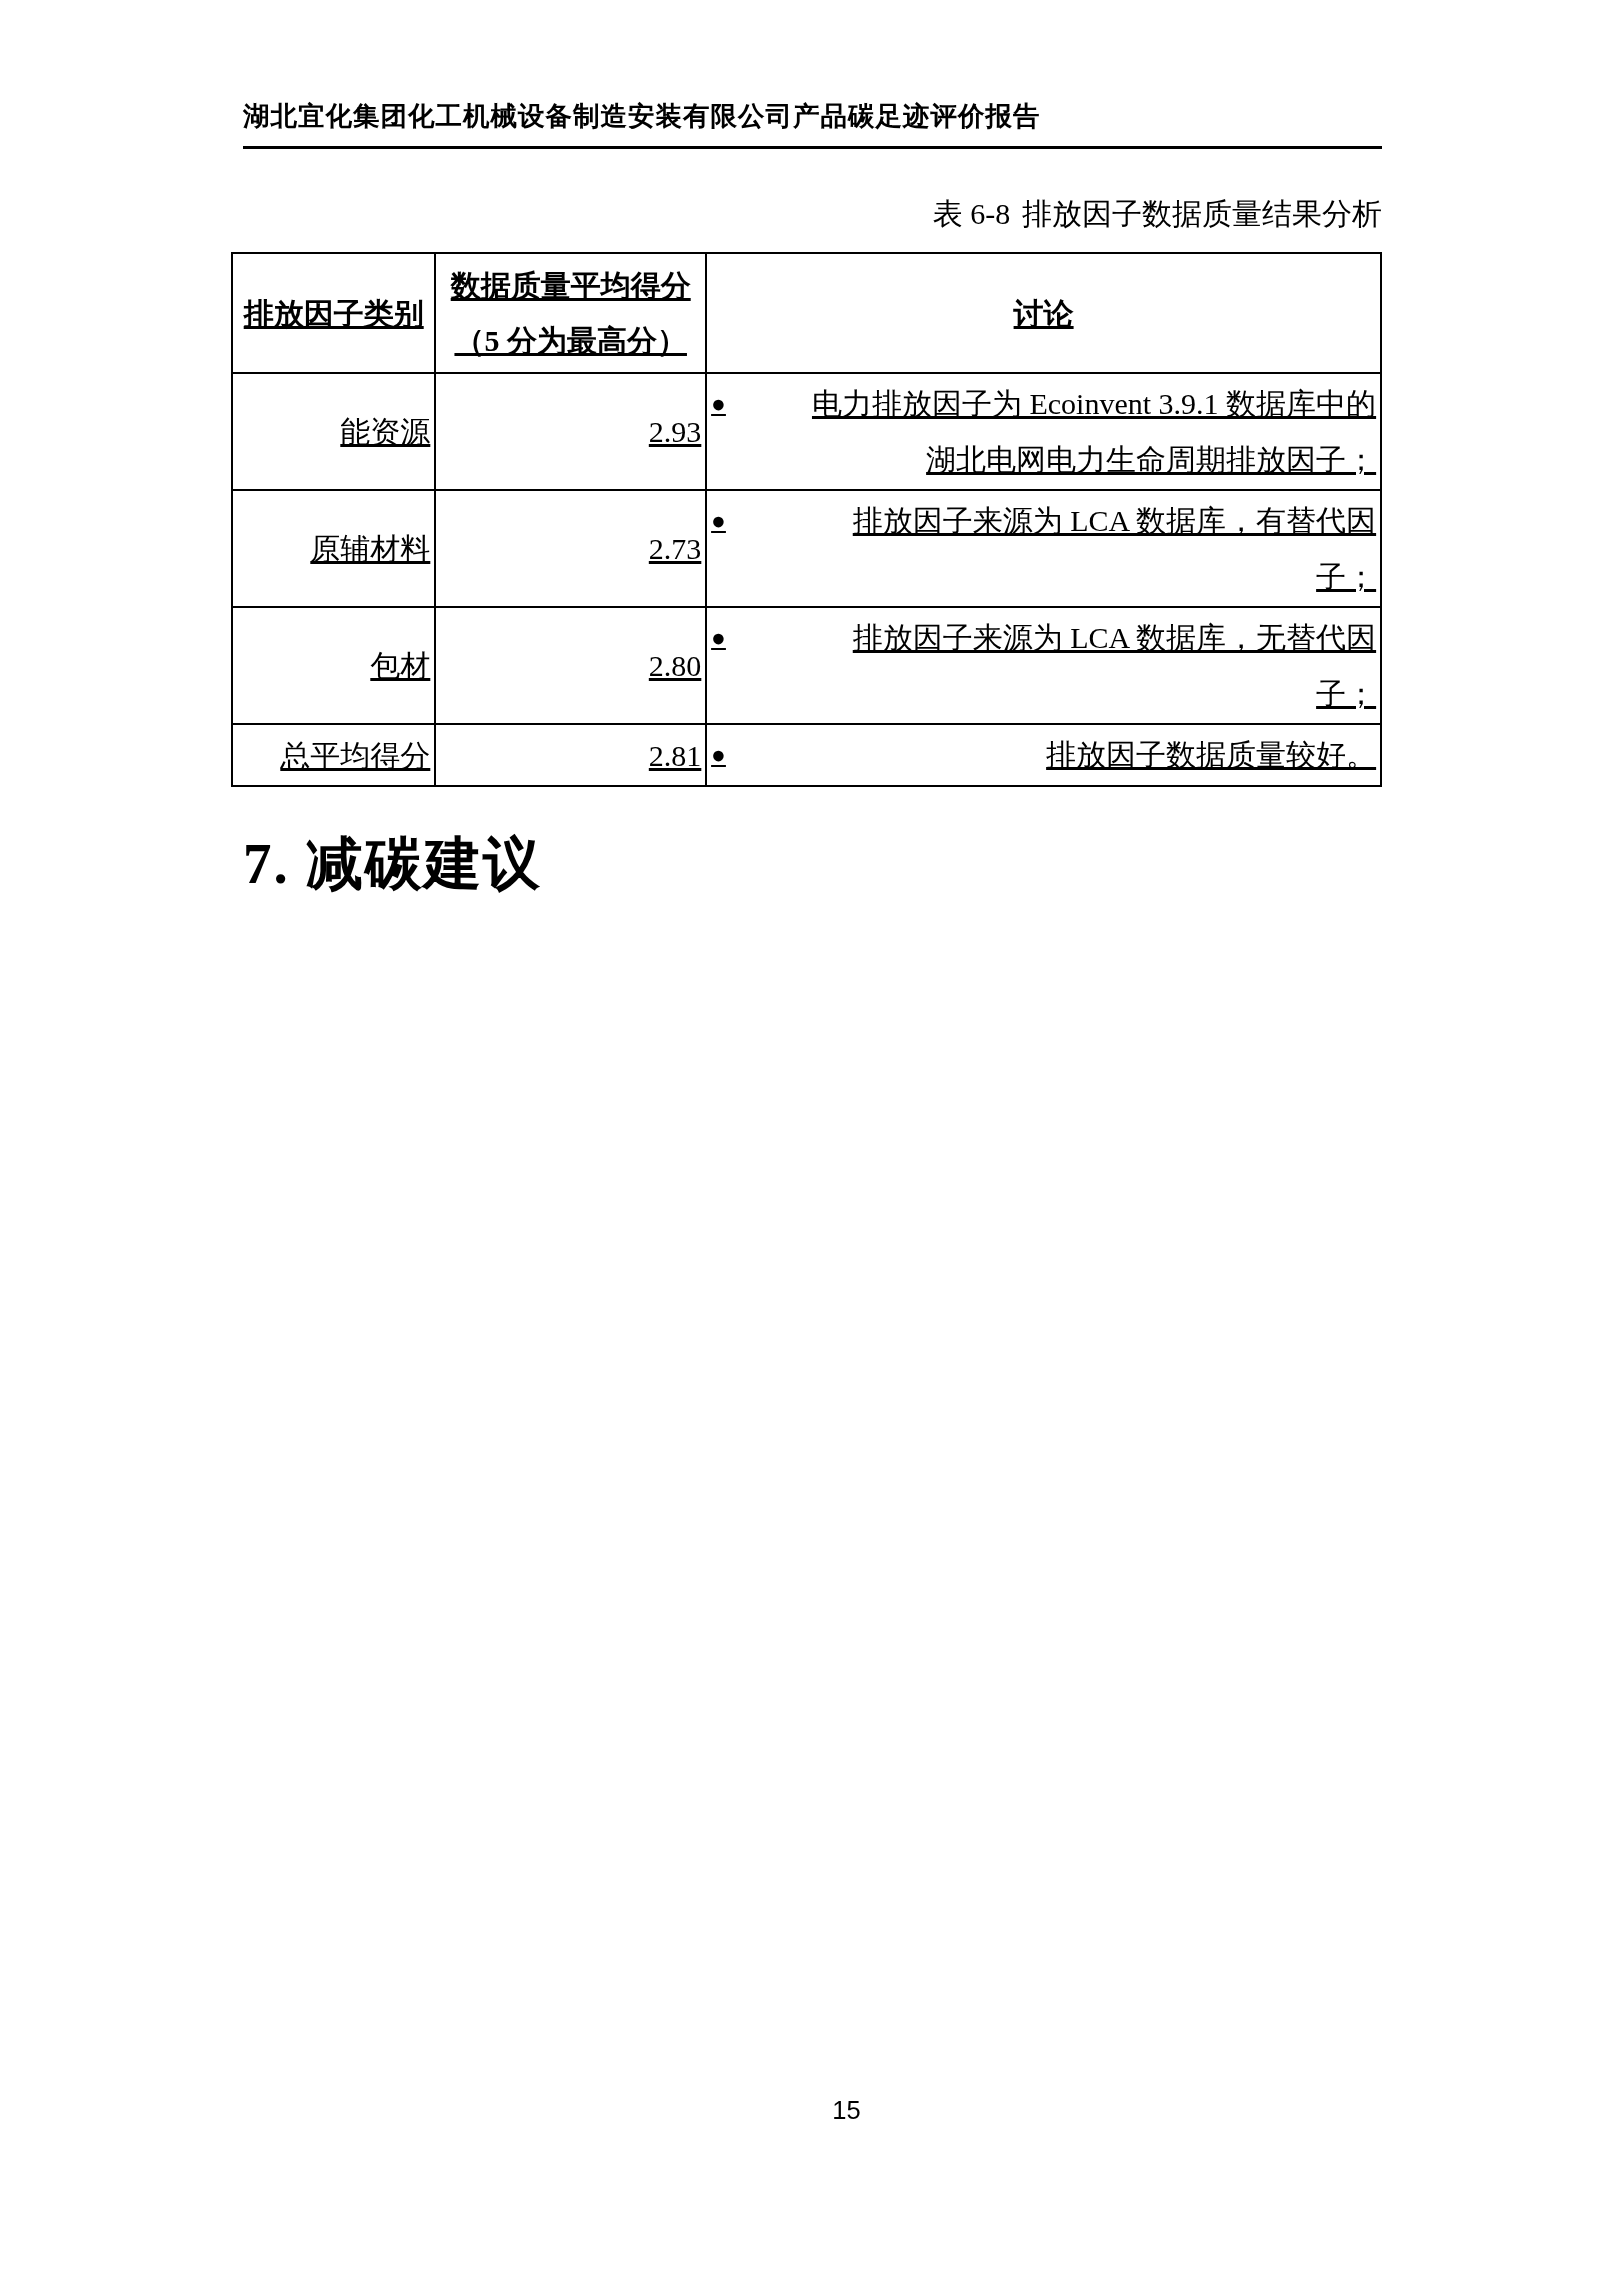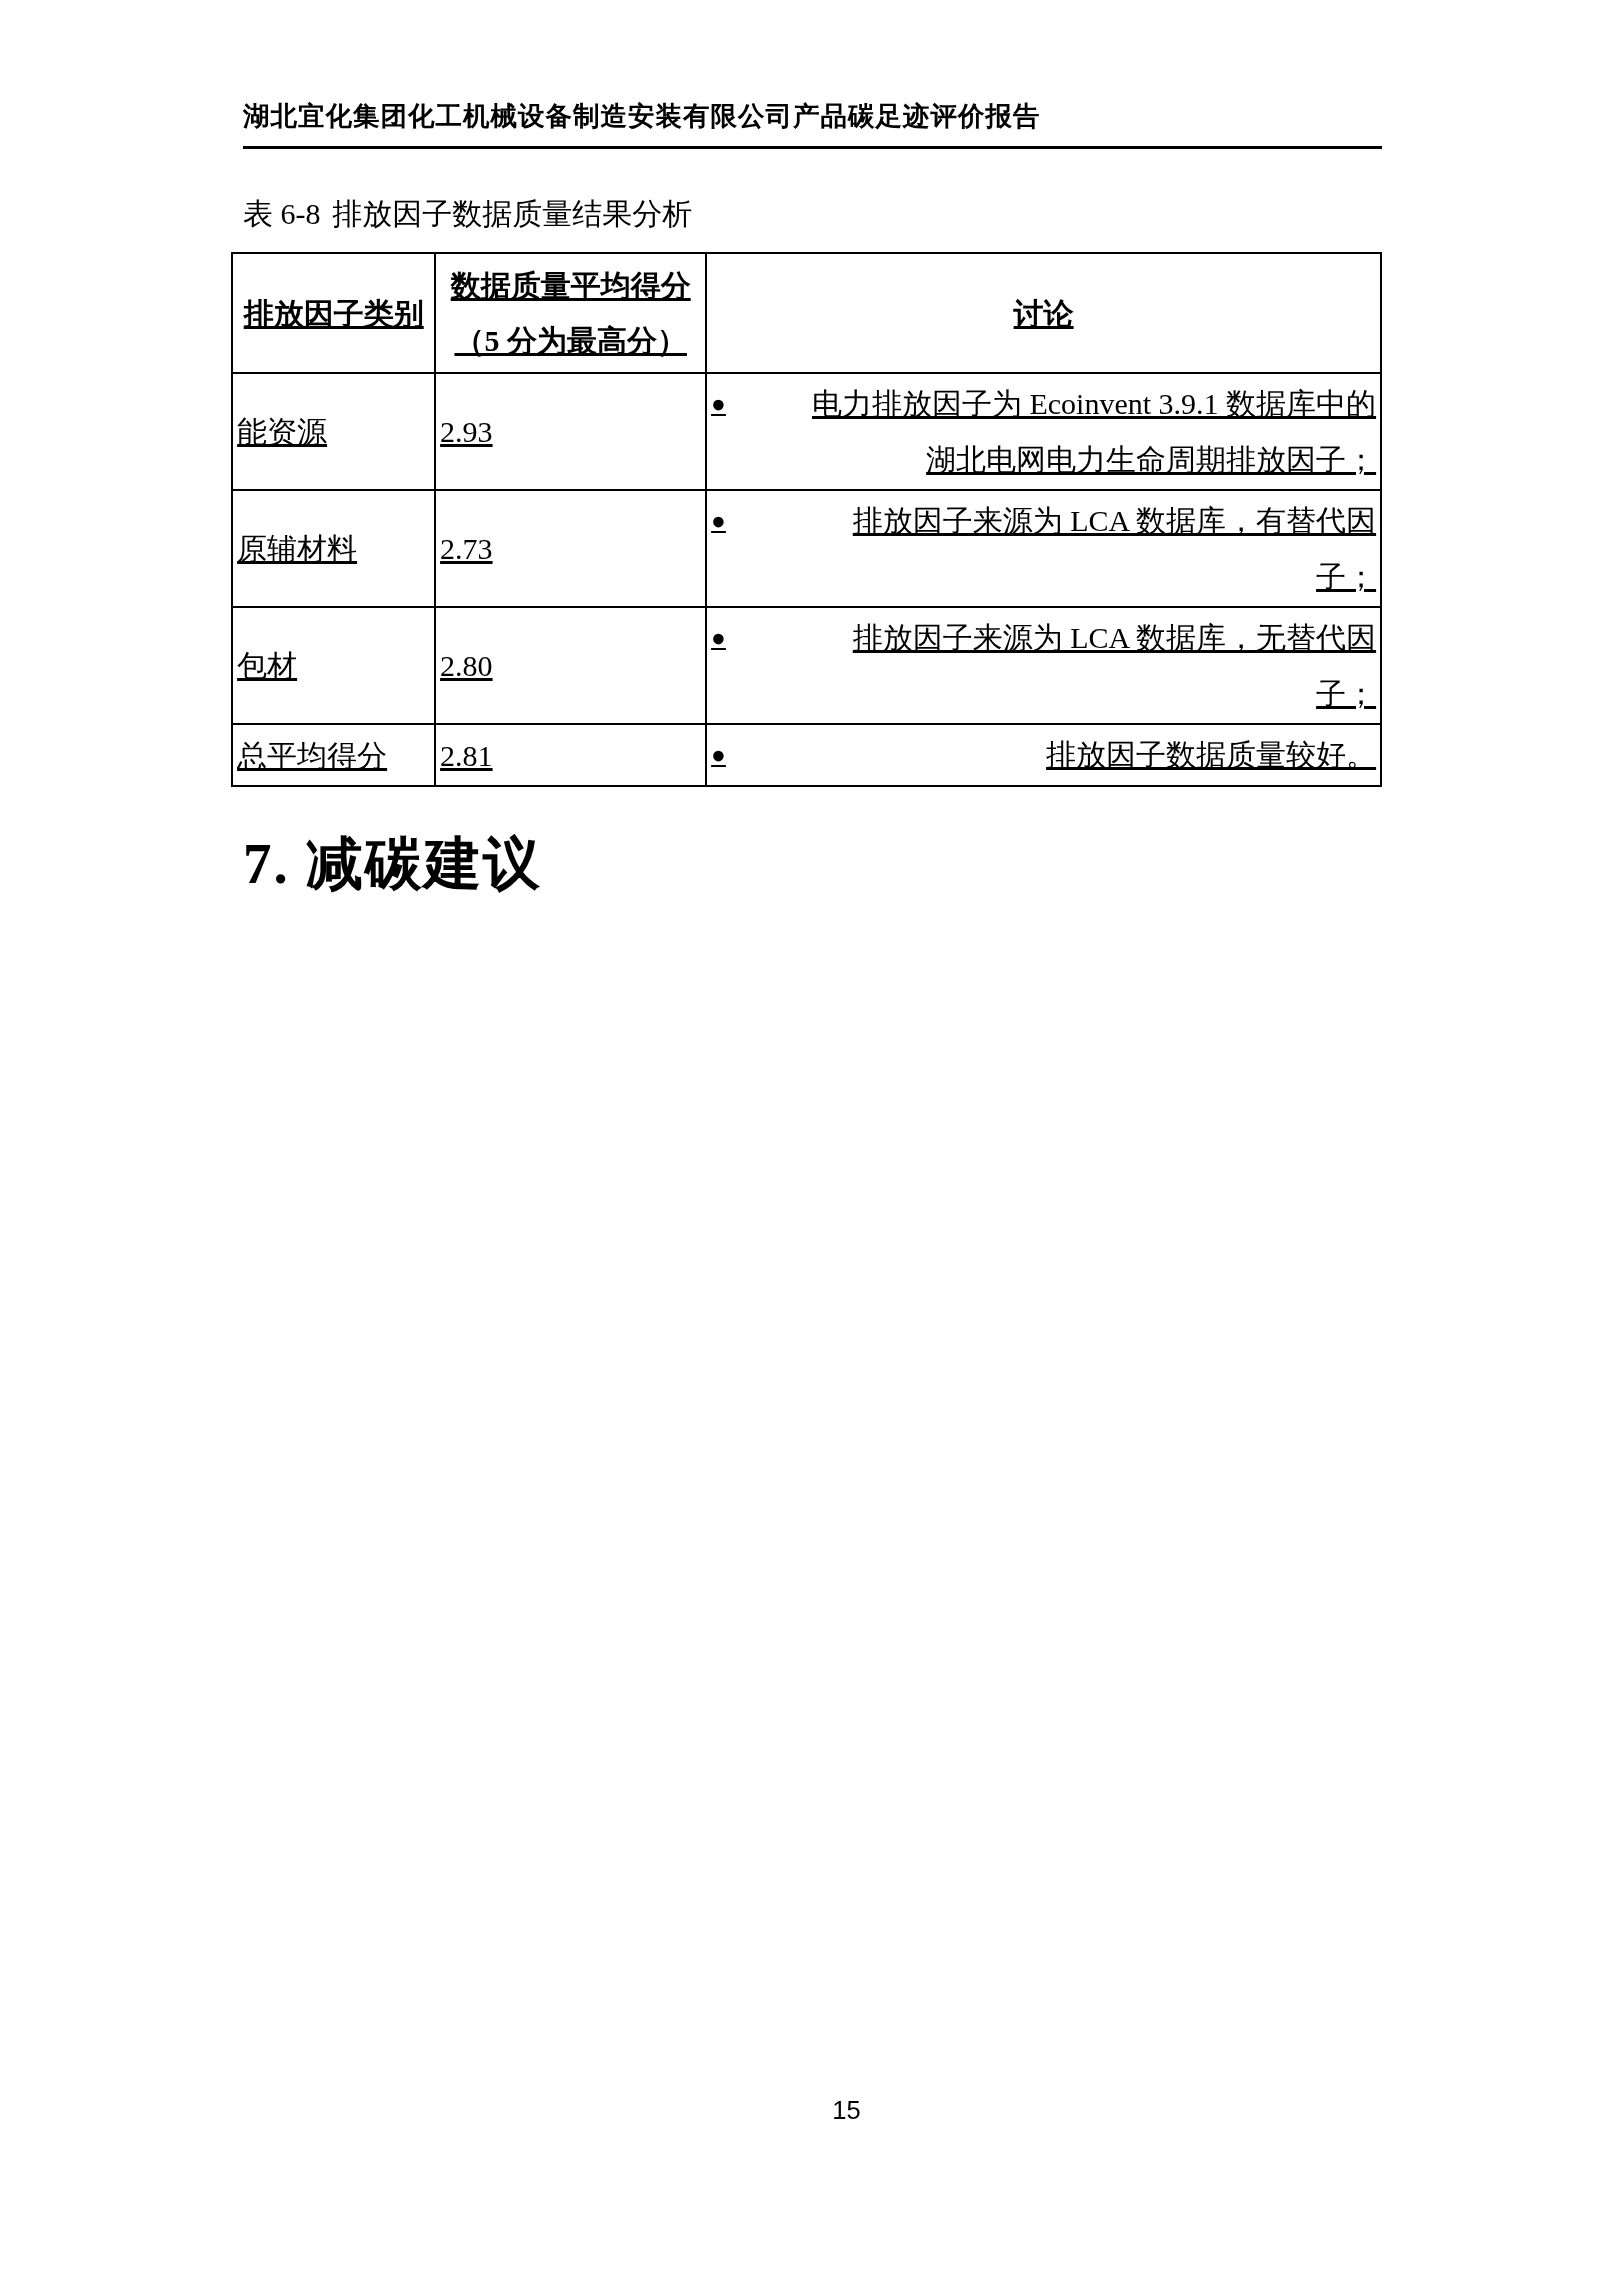--- a/index.html
+++ b/index.html
@@ -28,21 +28,21 @@
     display: block;
     text-align: left;
     font-size: 26.5px;
     font-weight: bold;
     letter-spacing: 1px;
   }
   
   .table-caption {
     margin-top: 45px;
     margin-bottom: 17.6px;
-    text-align: left;
+    text-align: right;
     font-size: 30px;
   }
   .table-caption .caption-gap { padding: 0 5.9px; }
   
   table.dq-table {
     border-collapse: collapse;
     width: calc(100% + 11.8px);
     margin-left: -11.8px;
     table-layout: fixed;
     font-size: 30px;
@@ -56,21 +56,21 @@
     line-height: 1.85;
     padding: 2px 3.9px;
   }
   table.dq-table { border: 2.9px solid #000000; }
   table.dq-table thead th {
     font-weight: bold;
     text-align: center;
     height: 114px;
   }
   table.dq-table td.cat, table.dq-table td.score {
-    text-align: left;
+    text-align: right;
   }
   table.dq-table tbody tr.tall td { height: 110px; }
   table.dq-table tbody tr.short td { height: 55px; }
   td.discussion { padding-left: 43px; padding-right: 9.8px; }
   .disc-flex {
     display: flex;
     align-items: flex-start;
   }
   .bullet {
     flex: 0 0 90px;

